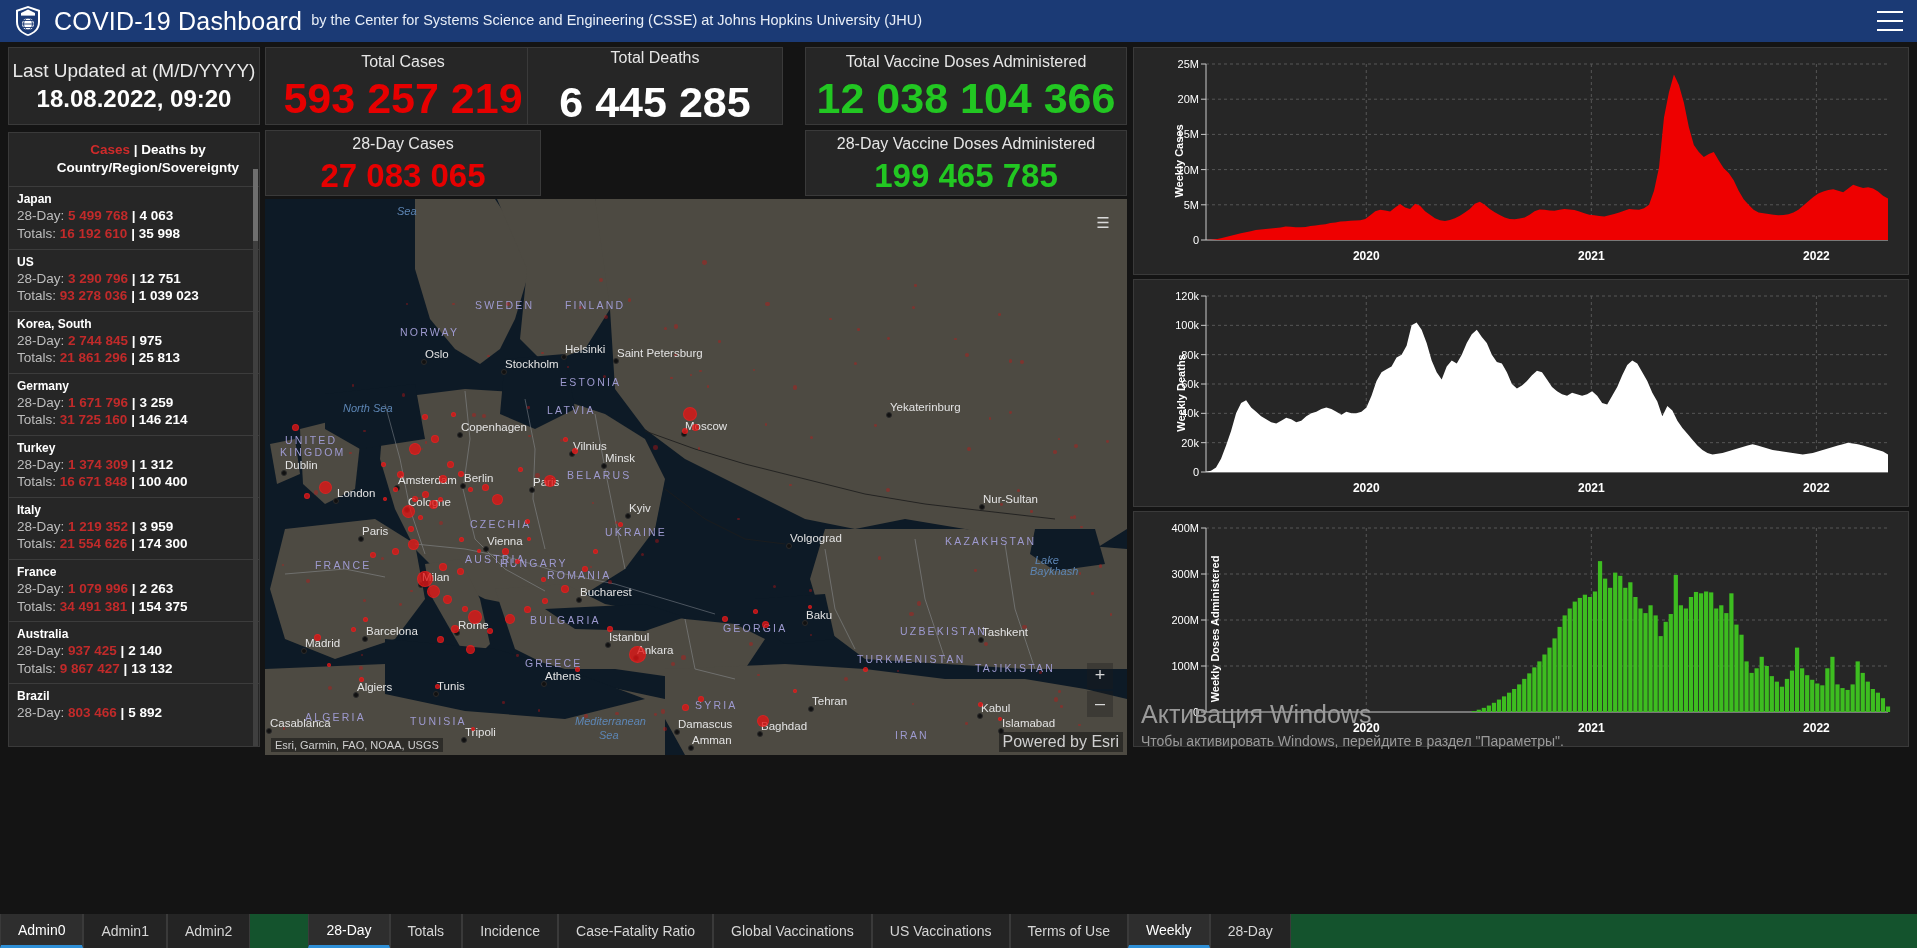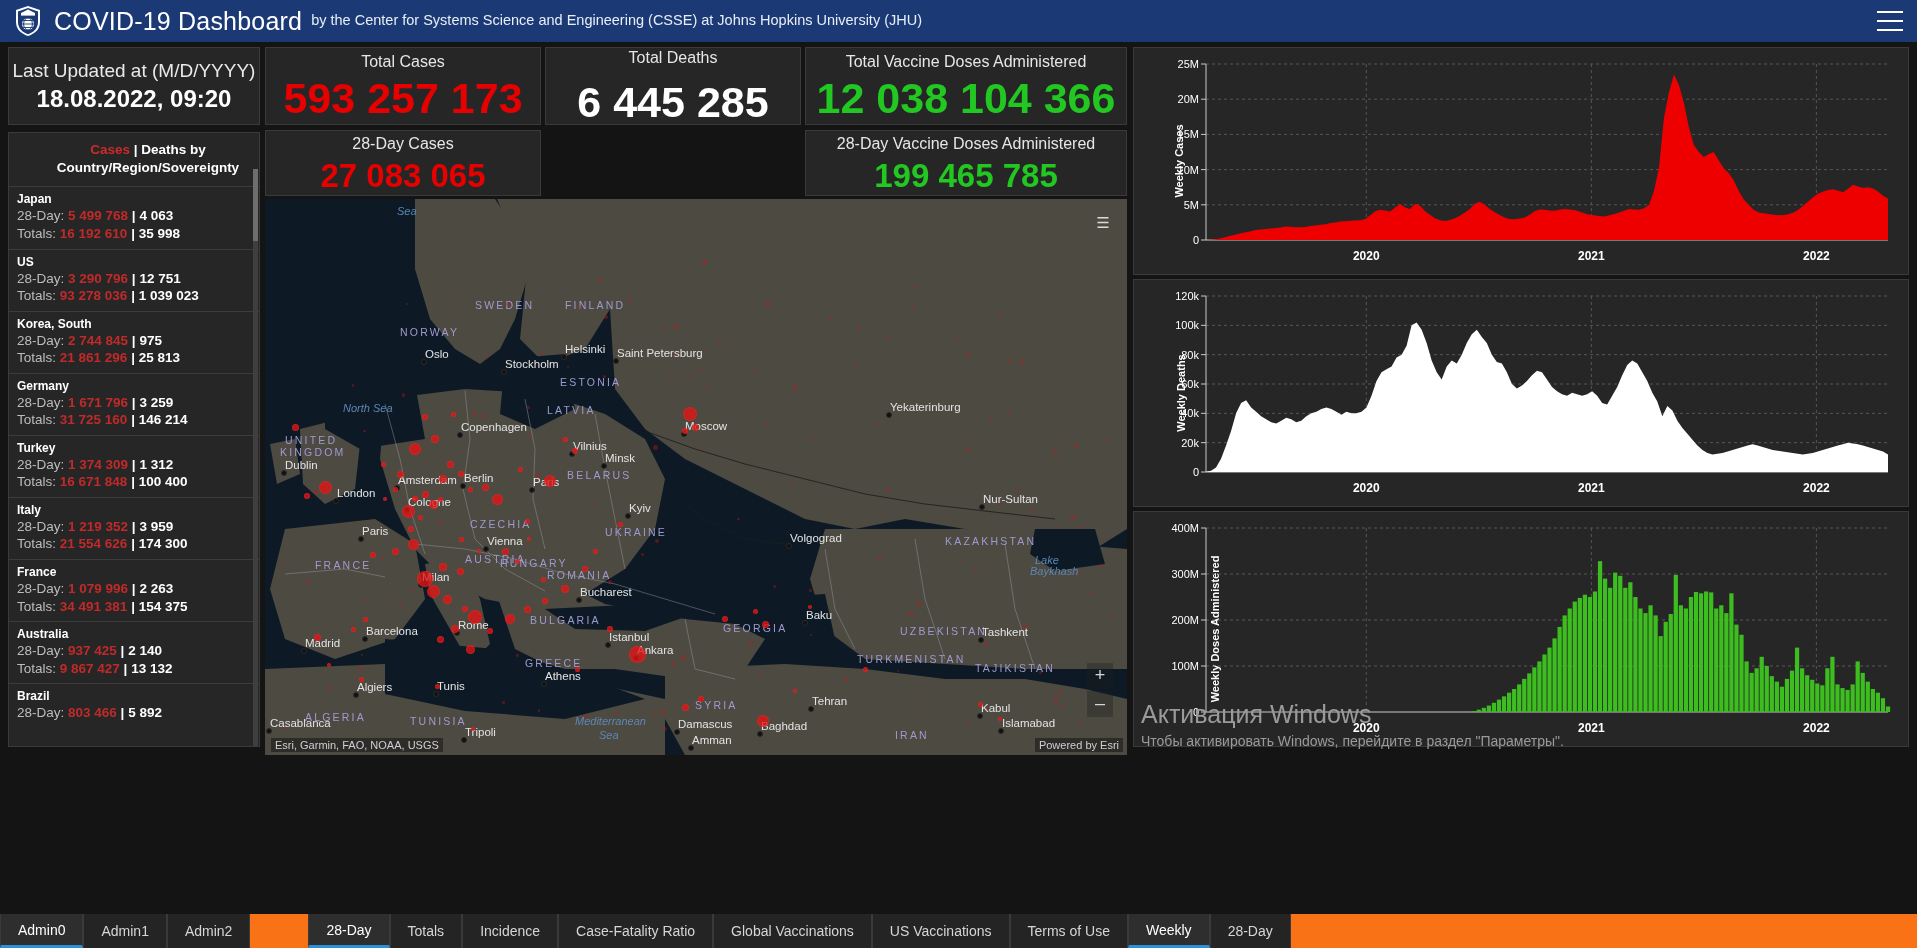--- a/index.html
+++ b/index.html
@@ -48,21 +48,21 @@
           align-items: center; justify-content: center; }
   .stat .stat-label { font-size: 16px; color: #e6e6e6; }
   .stat .stat-value { font-weight: bold; line-height: 1; margin-top: 6px; white-space: nowrap; }
   .big   .stat-value { font-size: 43px; }
   .small .stat-value { font-size: 36px; }
   .red   .stat-value { color: #e60000; }
   .white .stat-value { color: #ffffff; }
   .green .stat-value { color: #22c722; }
 
   #stat-total-cases   { left: 265px;  top: 47px;  width: 276px; height: 78px; }
-  #stat-total-deaths  { left: 545px;  top: 47px;  width: 256px; height: 78px; gap: 8px; }
+  #stat-total-deaths  { left: 527px;  top: 47px;  width: 256px; height: 78px; gap: 8px; }
   #stat-total-vaccine { left: 805px;  top: 47px;  width: 322px; height: 78px; }
   #stat-28-cases      { left: 265px;  top: 130px; width: 276px; height: 66px; }
   #stat-28-deaths     { left: 545px;  top: 130px; width: 256px; height: 66px; }
   #stat-28-vaccine    { left: 805px;  top: 130px; width: 322px; height: 66px; }
   #stat-28-cases   .stat-value, #stat-28-deaths .stat-value,
   #stat-28-vaccine .stat-value { font-size: 33px; }
 
   
   .countrylist {
     position: absolute; left: 8px; top: 132px; width: 252px; height: 615px;
@@ -109,21 +109,21 @@
   }
   .m-dot {
     position: absolute; border-radius: 50%; background: rgba(225,20,20,.78);
     border: 1px solid rgba(255,40,40,.35);
   }
   .map-attrib {
     position: absolute; left: 6px; bottom: 3px; color: #cfcfcf; font-size: 11px;
     background: rgba(20,20,20,.55); padding: 1px 4px;
   }
   .map-powered {
-    position: absolute; right: 4px; bottom: 3px; color: #cfcfcf; font-size: 11px;
+    position: absolute; right: 4px; bottom: 3px; color: #cfcfcf; font-size: 16px;
     background: rgba(20,20,20,.55); padding: 1px 4px;
   }
   .map-legend-btn {
     position: absolute; right: 14px; top: 14px; width: 20px; height: 20px;
     color: #d9d9d9; font-size: 15px; line-height: 20px; text-align: center; cursor: pointer;
   }
   .map-zoom {
     position: absolute; right: 14px; bottom: 38px; width: 26px;
     display: flex; flex-direction: column; gap: 2px;
   }
@@ -154,21 +154,21 @@
   
   .winact {
     position: absolute; left: 1141px; top: 700px; width: 520px; pointer-events: none;
   }
   .winact .t1 { color: #9a9a9a; font-size: 25px; }
   .winact .t2 { color: #9a9a9a; font-size: 14px; margin-top: 4px; }
 
   
   .tabbar {
     position: absolute; left: 0; bottom: 0; width: 1917px; height: 34px;
-    background: #f97316; display: flex; align-items: stretch;
+    background: #14532d; display: flex; align-items: stretch;
   }
   .tabgroup { display: flex; align-items: stretch; }
   .tab {
     display: flex; align-items: center; justify-content: center;
     padding: 0 17px; color: #d6d6d6; font-size: 14px; cursor: pointer;
     border-left: 1px solid #3a3a3a; border-right: 1px solid #3a3a3a;
     background: #242424; white-space: nowrap;
   }
   .tab.active { background: #2e2e2e; color: #ffffff; border-bottom: 3px solid #2e8fd6; }
   .tabspacer { flex: 0 0 auto; }
@@ -197,21 +197,21 @@
     </div>
   </div>
 
   <div class="panel lastupd">
     <div class="lbl">Last Updated at (M/D/YYYY)</div>
     <div class="val">18.08.2022, 09:20</div>
   </div>
 
   <div class="panel stat big red" id="stat-total-cases">
     <div class="stat-label">Total Cases</div>
-    <div class="stat-value">593 257 173</div>
+    <div class="stat-value">593 257 219</div>
   </div>
   <div class="panel stat big white" id="stat-total-deaths">
     <div class="stat-label">Total Deaths</div>
     <div class="stat-value">6 445 285</div>
   </div>
   <div class="panel stat big green" id="stat-total-vaccine">
     <div class="stat-label">Total Vaccine Doses Administered</div>
     <div class="stat-value">12 038 104 366</div>
   </div>
   <div class="panel stat small red" id="stat-28-cases">

